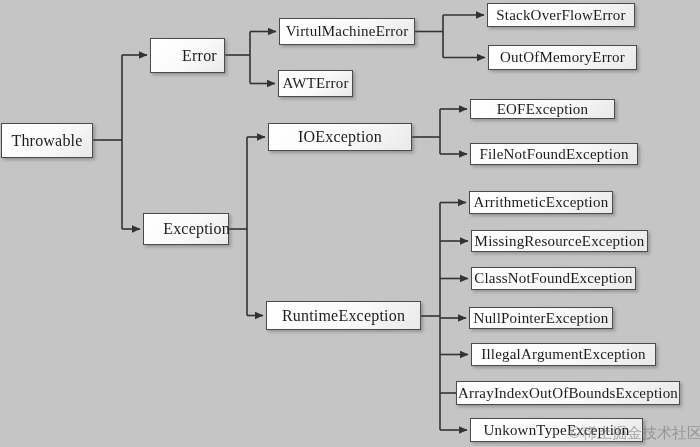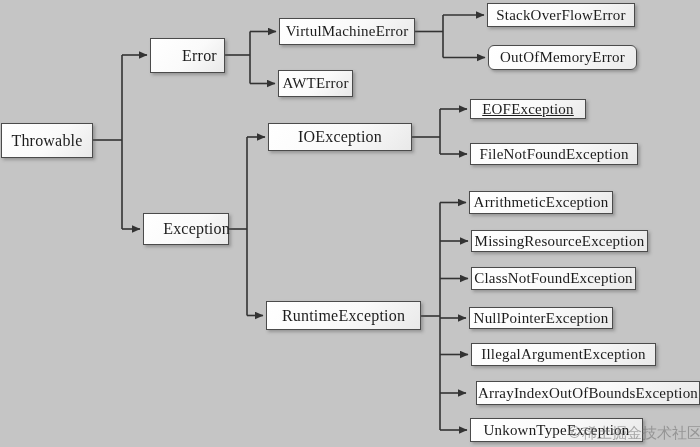--- a/index.html
+++ b/index.html
@@ -107,41 +107,41 @@
   <div class="node big" style="left:1px;   top:123px; width:92px;  height:35px;">Throwable</div>
 
   <div class="node big" style="left:150px; top:38px;  width:75px;  height:35px;padding-left:24px;">Error</div>
 
   <div class="node" style="left:279px; top:18px;  width:136px; height:27px;">VirtulMachineError</div>
 
   <div class="node" style="left:278px; top:70px;  width:75px;  height:27px;">AWTError</div>
 
   <div class="node" style="left:487px; top:3px;   width:148px; height:24px;">StackOverFlowError</div>
 
-  <div class="node" style="left:488px; top:45px;  width:149px; height:25px;border-radius:6px;">OutOfMemoryError</div>
+  <div class="node" style="left:488px; top:45px;  width:149px; height:25px;">OutOfMemoryError</div>
 
   <div class="node big" style="left:143px; top:213px; width:86px;  height:32px;padding-left:21px;">Exception</div>
 
   <div class="node big" style="left:268px; top:123px; width:144px; height:28px;">IOException</div>
 
-  <div class="node" style="left:470px; top:99px;  width:116px; height:20px;text-decoration:underline;">EOFException</div>
+  <div class="node" style="left:470px; top:99px;  width:145px; height:20px;">EOFException</div>
 
   <div class="node" style="left:470px; top:143px; width:168px; height:22px;">FileNotFoundException</div>
 
   <div class="node big" style="left:266px; top:301px; width:155px; height:29px;">RuntimeException</div>
 
   <div class="node" style="left:469px; top:191px; width:144px; height:23px;">ArrithmeticException</div>
 
   <div class="node" style="left:471px; top:230px; width:177px; height:22px;">MissingResourceException</div>
 
   <div class="node" style="left:471px; top:267px; width:165px; height:23px;text-align:right;">ClassNotFoundException</div>
 
   <div class="node" style="left:469px; top:307px; width:144px; height:22px;">NullPointerException</div>
 
   <div class="node" style="left:471px; top:343px; width:185px; height:23px;">IllegalArgumentException</div>
 
-  <div class="node" style="left:476px; top:381px; width:224px; height:24px;">ArrayIndexOutOfBoundsException</div>
+  <div class="node" style="left:456px; top:381px; width:224px; height:24px;">ArrayIndexOutOfBoundsException</div>
 
   <div class="node" style="left:470px; top:418px; width:173px; height:24px;">UnkownTypeException</div>
 
   <div class="watermark">©稀土掘金技术社区</div>
 
 </div>
 
 </body></html>

